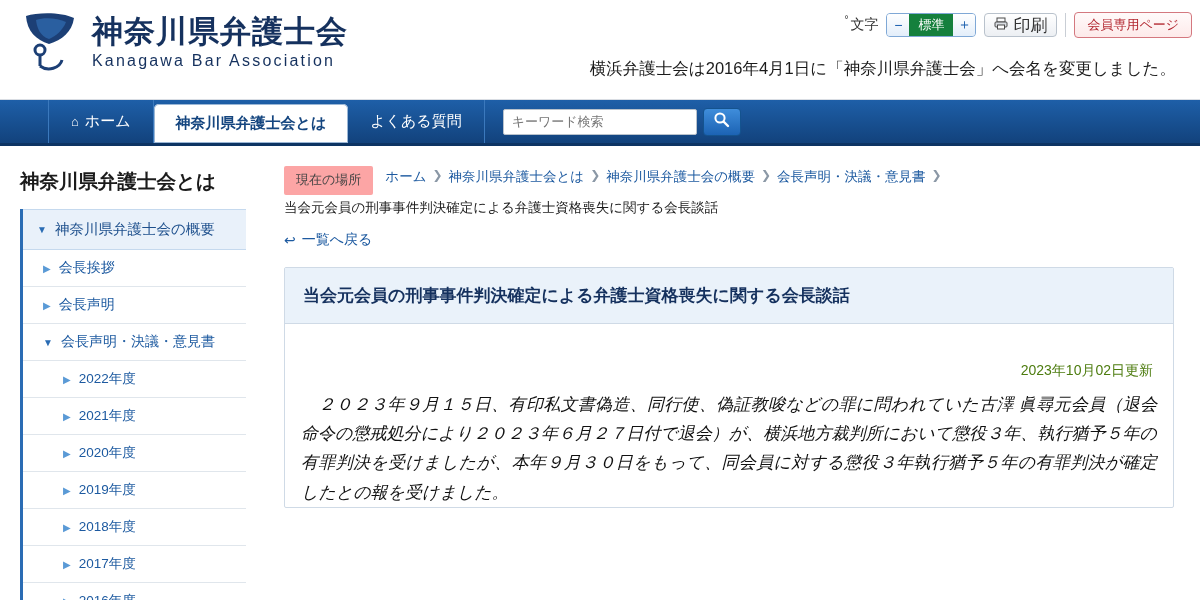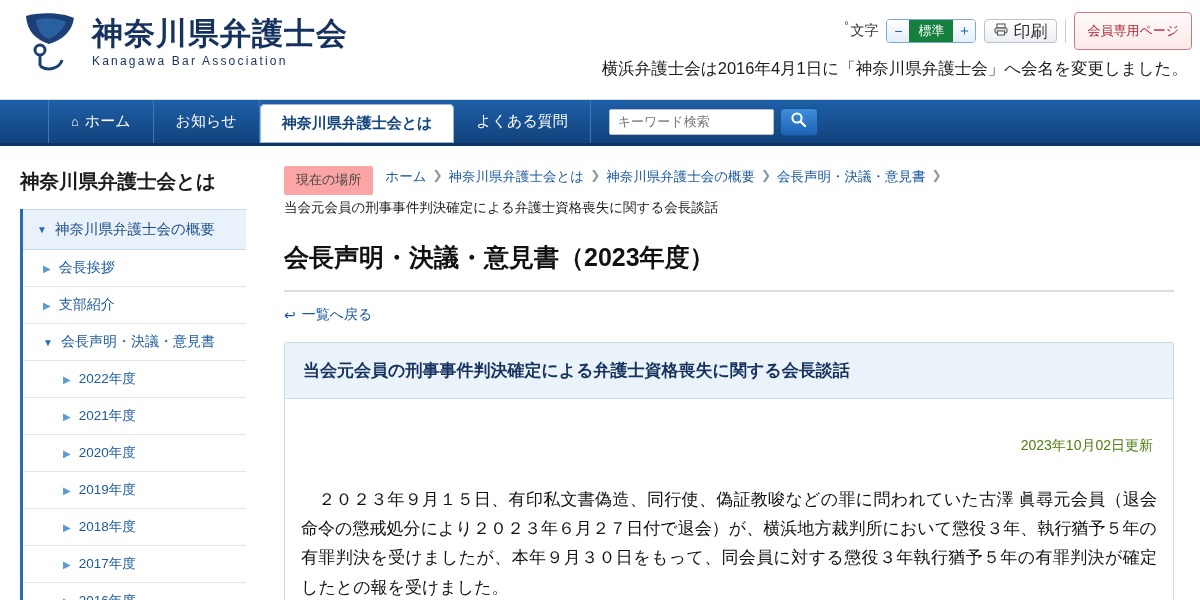--- a/index.html
+++ b/index.html
@@ -32,21 +32,21 @@
   .brand-text { line-height: 1; }
   .brand-jp {
     font-size: 31px;
     font-weight: bold;
     letter-spacing: 1px;
     color: #15315e;
     white-space: nowrap;
   }
   .brand-en {
     margin-top: 6px;
-    font-size: 12px;
+    font-size: 16px;
     letter-spacing: 2.2px;
     color: #15315e;
     white-space: nowrap;
   }
 
   .util {
     position: absolute;
     right: 8px; top: 12px;
     display: flex; align-items: center; gap: 8px;
     font-size: 13px;
@@ -83,32 +83,32 @@
     display: flex; align-items: center; gap: 5px;
     height: 24px;
     padding: 0 9px;
     border: 1px solid #b9c2cc;
     border-radius: 4px;
     background: linear-gradient(#ffffff, #eceff3);
     font-size: 17px; color: #333;
   }
   .sep-bar { width: 1px; height: 24px; background: #c9ced5; }
   .member-btn {
-    height: 38px;
+    height: 26px;
     padding: 0 12px;
     display: flex; align-items: center;
     border: 1px solid #d4787f;
     border-radius: 4px;
     background: linear-gradient(#fffafa, #fdeaea);
     color: #b2262f;
     font-size: 13px;
   }
   .notice-line {
     position: absolute;
-    right: 12px; top: 58px;
+    right: 24px; top: 58px;
     font-size: 16.5px;
     color: #1b1b1b;
     white-space: nowrap;
   }
 
   
   .nav {
     height: 46px;
     background: linear-gradient(#1e5fa8, #12427c);
     display: flex;
@@ -136,21 +136,21 @@
     border-right: none;
     box-shadow: 0 0 0 1px #9bb7d6 inset;
   }
   .home-icon { font-size: 13px; }
   .search-wrap {
     display: flex; align-items: center;
     margin-left: 18px;
     align-self: center;
   }
   .search-input {
-    width: 165px; height: 26px;
+    width: 194px; height: 26px;
     border: 1px solid #b9c2cc;
     background: #fff;
     font-size: 13px;
     color: #701a75;
     padding: 0 8px;
     outline: none;
     border-radius: 2px;
     font-family: Liberation Serif, serif;
   }
   .search-btn {
@@ -263,25 +263,26 @@
   }
   .article-body { padding: 12px 16px 0 16px; }
   .article-date {
     text-align: right;
     font-size: 14px;
     color: #4d7c0f;
     padding-right: 4px;
     margin-top: 26px;
   }
   .article-text {
-    margin-top: 30px;
+    margin-top: 10px;
     font-size: 17px;
     line-height: 1.72;
     color: #111;
     text-align: justify;
+    font-style: italic;
   }
 </style>
 </head>
 <body>
 
 <div class="header">
 
   <div class="brand">
     <div class="logo-mark">
       <svg width="62" height="64" viewBox="0 0 62 64" xmlns="http://www.w3.org/2000/svg">
@@ -323,23 +324,20 @@
   </div>
 
   <div class="notice-line">横浜弁護士会は2016年4月1日に「神奈川県弁護士会」へ会名を変更しました。</div>
 </div>
 
 <div class="nav">
   <div class="nav-item">
     <span class="home-icon">⌂</span>
     <span>ホーム</span>
   </div>
-  <div class="nav-item">
-    <span>お知らせ</span>
-  </div>
   <div class="nav-item active">
     <span>神奈川県弁護士会とは</span>
   </div>
   <div class="nav-item">
     <span>よくある質問</span>
   </div>
 
   <div class="search-wrap">
     <input class="search-input" type="text" placeholder="キーワード検索" style="">
     <div class="search-btn">
@@ -362,21 +360,21 @@
         <span class="tri-down">▼</span>
         <span>神奈川県弁護士会の概要</span>
       </div>
       <ul class="side-list">
         <li>
           <span class="tri-right">▶</span>
           <span>会長挨拶</span>
         </li>
         <li>
           <span class="tri-right">▶</span>
-          <span>支部紹介</span>
+          <span>会長声明</span>
         </li>
         <li>
           <span class="tri-down">▼</span>
           <span>会長声明・決議・意見書</span>
         </li>
         <li class="lvl2">
           <span class="tri-right">▶</span>
           <span>2022年度</span>
         </li>
         <li class="lvl2">
@@ -415,21 +413,20 @@
       <span class="bc-sep">❯</span>
       <span>神奈川県弁護士会とは</span>
       <span class="bc-sep">❯</span>
       <span>神奈川県弁護士会の概要</span>
       <span class="bc-sep">❯</span>
       <span>会長声明・決議・意見書</span>
       <span class="bc-sep">❯</span>
     </div>
     <div class="bc-row2">当会元会員の刑事事件判決確定による弁護士資格喪失に関する会長談話</div>
 
-    <div class="page-title">会長声明・決議・意見書（2023年度）</div>
 
     <div class="back-link">
       <span>↩</span>
       <span>一覧へ戻る</span>
     </div>
 
     <div class="article">
       <div class="article-head">当会元会員の刑事事件判決確定による弁護士資格喪失に関する会長談話</div>
       <div class="article-body">
         <div class="article-date">2023年10月02日更新</div>

